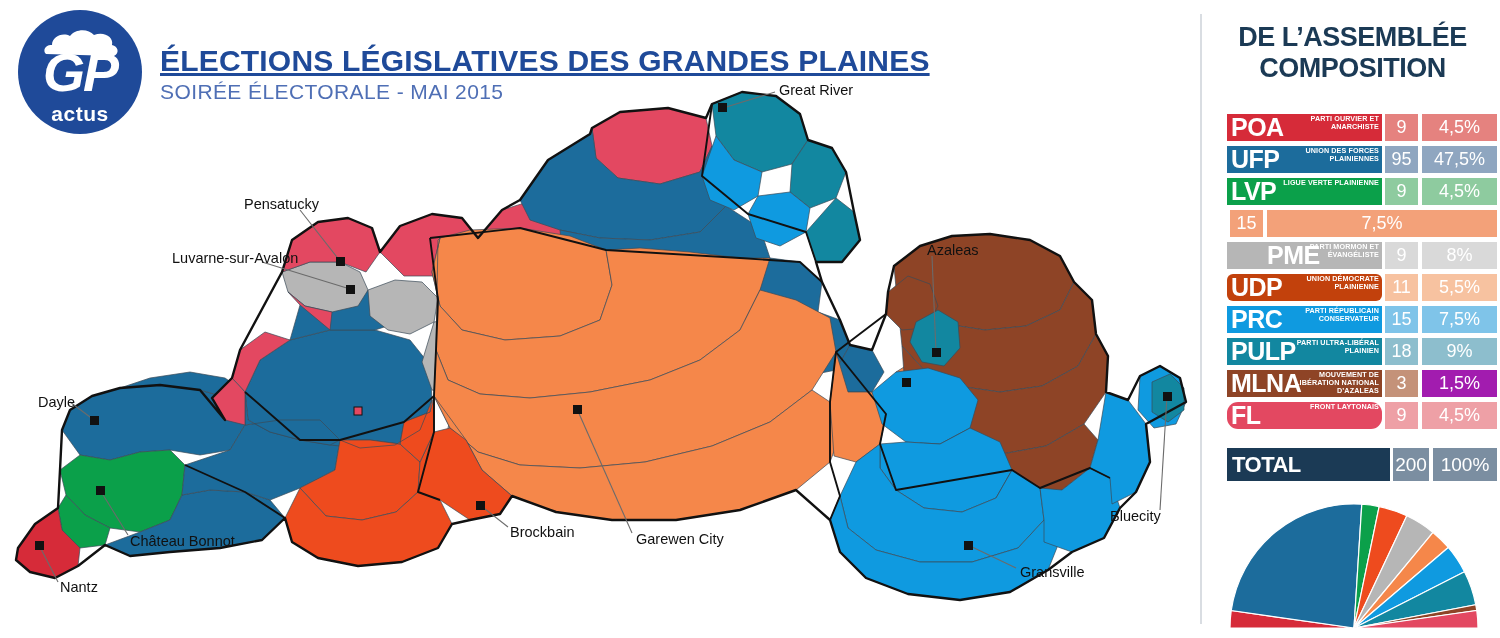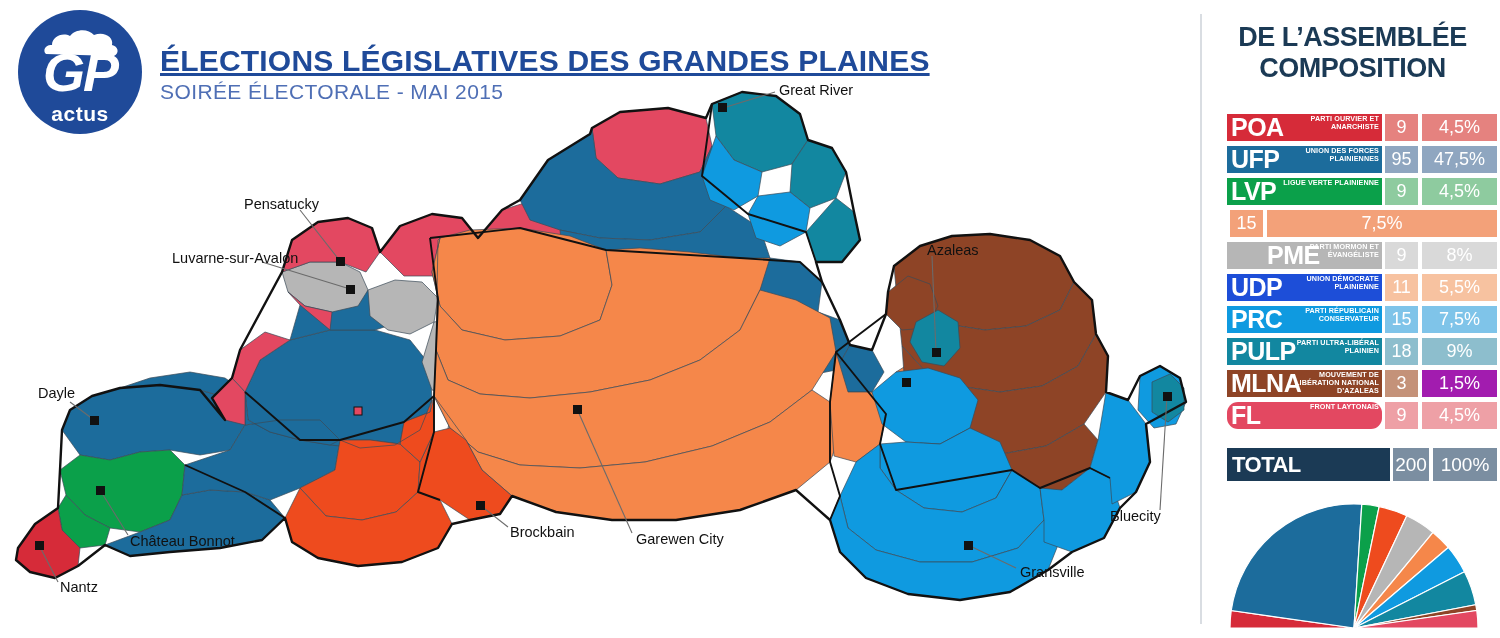--- a/index.html
+++ b/index.html
@@ -244,21 +244,21 @@
         <rect x="1163" y="392" width="9" height="9" fill="#111"></rect>
         <rect x="902" y="378" width="9" height="9" fill="#111"></rect>
         <rect x="354" y="407" width="8" height="8" fill="#e34861" stroke="#111" stroke-width="1"></rect>
       </g>
     </svg>
 
     <div class="city-label" style="left:779px; top:82px;">Great River</div>
     <div class="city-label" style="left:244px; top:196px;">Pensatucky</div>
     <div class="city-label" style="left:172px; top:250px;">Luvarne-sur-Avalon</div>
     <div class="city-label" style="left:927px; top:242px;">Azaleas</div>
-    <div class="city-label" style="left:38px;  top:385px;">Dayle</div>
+    <div class="city-label" style="left:38px;  top:394px;">Dayle</div>
     <div class="city-label" style="left:130px; top:533px;">Château Bonnot</div>
     <div class="city-label" style="left:60px;  top:579px;">Nantz</div>
     <div class="city-label" style="left:510px; top:524px;">Brockbain</div>
     <div class="city-label" style="left:636px; top:531px;">Garewen City</div>
     <div class="city-label" style="left:1020px;top:564px;">Gransville</div>
     <div class="city-label" style="left:1110px;top:508px;">Bluecity</div>
   </div>
 
   <div id="divider"></div>
 
@@ -299,21 +299,21 @@
         </div>
         <div class="party-row">
           <div class="party-name-cell" style="background: rgb(182, 182, 182); padding-left: 40px;">
             <div class="party-abbr">PME</div>
             <div class="party-full">PARTI MORMON ET ÉVANGÉLISTE</div>
           </div>
           <div class="party-seats" style="background: rgb(217, 217, 217);">9</div>
           <div class="party-pct" style="background: rgb(217, 217, 217);">8%</div>
         </div>
         <div class="party-row">
-          <div class="party-name-cell" style="background: #1d4ed8;">
+          <div class="party-name-cell" style="background: #c2410c; border-radius: 6px;">
             <div class="party-abbr">UDP</div>
             <div class="party-full">UNION DÉMOCRATE PLAINIENNE</div>
           </div>
           <div class="party-seats" style="background: rgb(247, 194, 160);">11</div>
           <div class="party-pct" style="background: rgb(247, 194, 160);">5,5%</div>
         </div>
         <div class="party-row">
           <div class="party-name-cell" style="background: rgb(15, 154, 224);">
             <div class="party-abbr">PRC</div>
             <div class="party-full">PARTI RÉPUBLICAIN CONSERVATEUR</div>

